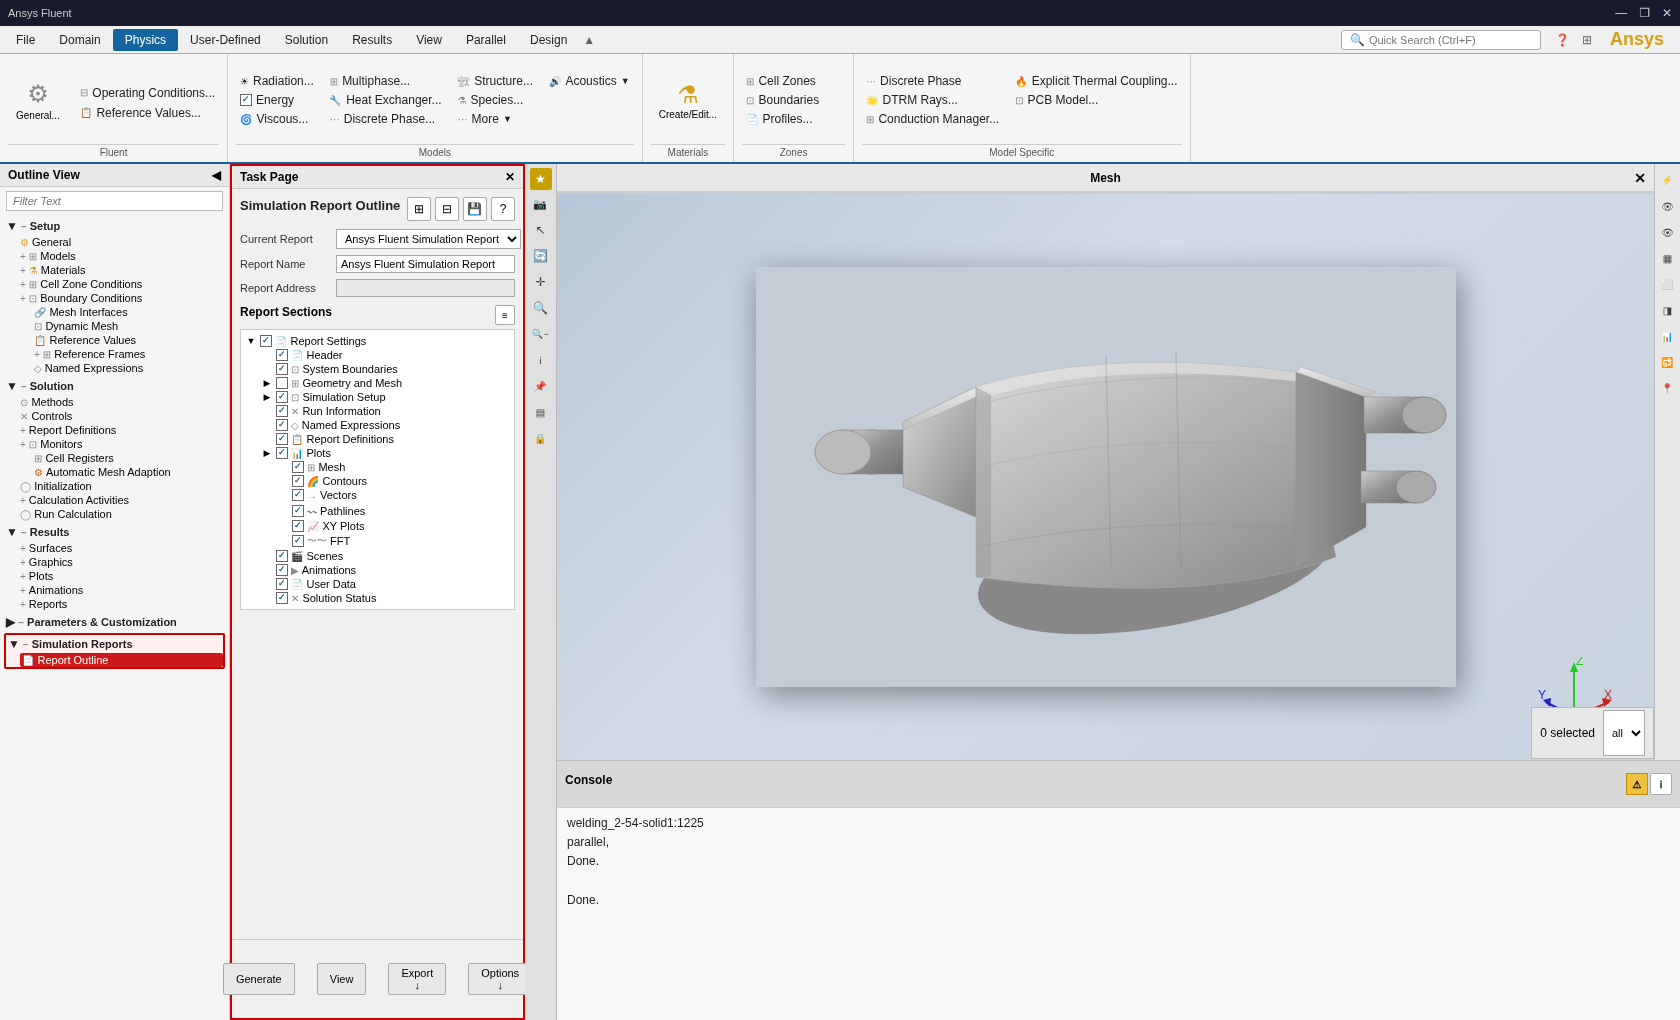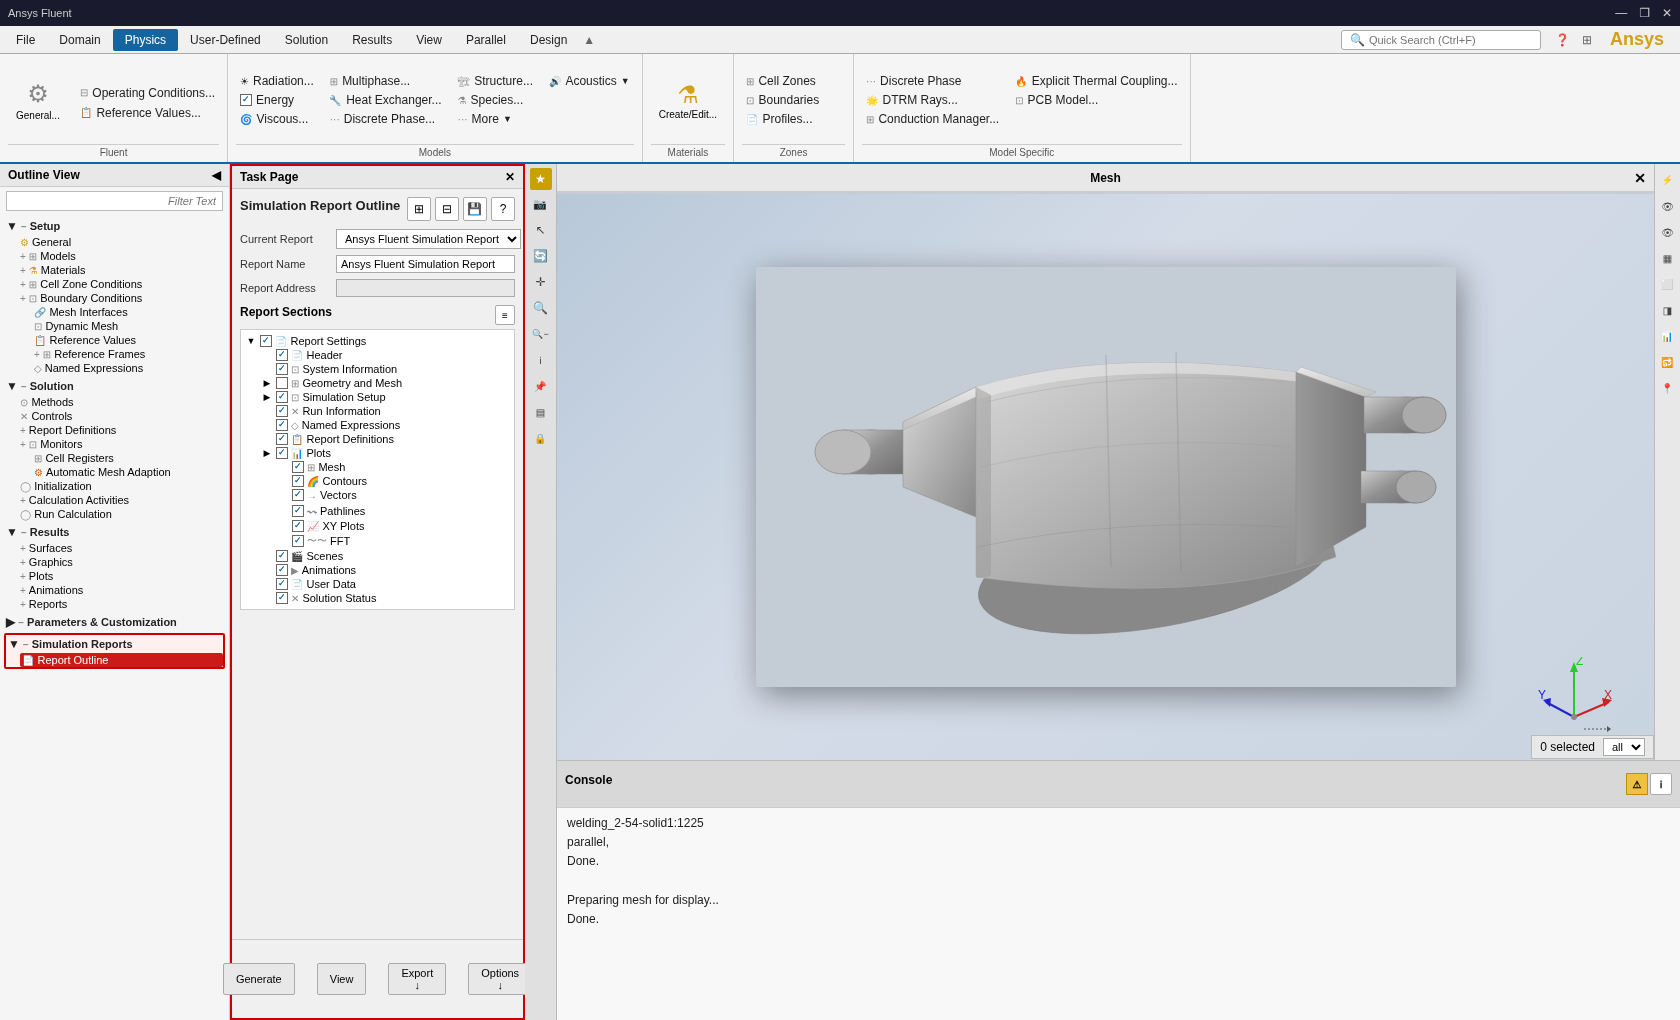--- a/index.html
+++ b/index.html
@@ -381,21 +381,21 @@
   </div>
 </div>
 
 <div id="main-layout">
 
   <div id="outline-view">
     <div id="outline-header">
       <span>Outline View</span>
       <span style="cursor:pointer;">◀</span>
     </div>
-    <input type="text" id="filter-text" placeholder="Filter Text" style="margin: 4px 6px; padding: 3px 6px; border: 1px solid rgb(187, 187, 187); background: white; font-size: 11px; font-style: italic; color: rgb(136, 136, 136); width: calc(100% - 12px); text-align: right;">
+    <input type="text" id="filter-text" placeholder="Filter Text" style="margin: 4px 6px; padding: 3px 6px; border: 1px solid rgb(187, 187, 187); background: white; font-size: 11px; font-style: italic; color: rgb(136, 136, 136); width: calc(100% - 12px);">
     <div id="outline-tree">
 
       <div class="outline-section">
         <div class="outline-section-header">
           <span>▼</span>
           <span style="font-size:10px;color:#888;">−</span>
           <span style="font-size:11px;font-weight:bold;">Setup</span>
         </div>
         <div class="tree-children">
           <div class="tree-item">
@@ -613,21 +613,21 @@
             <span style="font-size:10px;color:#888;">📄</span>
             <span class="check-item-label">Header</span>
           </div>
 
           <div class="tree-check-row">
             <span class="expander-btn">&nbsp;</span>
             <span class="check-box checked" style="width:12px;height:12px;border:1px solid #666;background:white;display:inline-block;position:relative;flex-shrink:0;">
                 <span style="position:absolute;top:-1px;left:1px;font-size:9px;color:#1464a0;">✓</span>
               </span>
             <span style="font-size:10px;color:#888;">⊡</span>
-            <span class="check-item-label">System Information</span>
+            <span class="check-item-label">System Boundaries</span>
           </div>
 
           <div class="tree-check-row">
             <span class="expander-btn">▶</span>
             <span class="check-box" style="width:12px;height:12px;border:1px solid #666;background:white;display:inline-block;flex-shrink:0;"></span>
             <span style="font-size:10px;color:#888;">⊞</span>
             <span class="check-item-label">Geometry and Mesh</span>
           </div>
 
           <div class="tree-check-row">
@@ -896,36 +896,35 @@
       <div class="vport-btn" style="font-size:10px;">▦</div>
       <div class="vport-btn" style="font-size:10px;">⬜</div>
       <div class="vport-btn" style="font-size:10px;">◨</div>
       <div class="vport-btn" style="font-size:10px;">📊</div>
       <div class="vport-btn" style="font-size:10px;">🔂</div>
       <div class="vport-btn" style="font-size:10px;">📍</div>
     </div>
 
     <div id="selected-bar" style="position:absolute;right:26px;bottom:261px;background:#e8e8e8;border:1px solid #bbb;padding:2px 8px;font-size:11px;display:flex;align-items:center;gap:8px;">
       <span>0 selected</span>
-      <select class="selected-dropdown" style="border:1px solid #aaa;background:white;padding:1px 4px;font-size:11px;">
+      <select class="selected-dropdown" style="border:1px solid #aaa;background:white;padding:15px 4px;font-size:11px;">
         <option>all</option>
       </select>
     </div>
 
     <div id="viewport-bottom">
       <div id="console-header">
         <span>Console</span>
         <div class="console-icon-btns">
           <div class="console-action-btn">⚠</div>
           <div class="toolbar-icon-btn" style="width:22px;height:22px;font-size:10px;">ℹ</div>
         </div>
       </div>
       <div id="console-content">
         <div class="console-line">welding_2-54-solid1:1225</div>
         <div class="console-line">parallel,</div>
         <div class="console-line">Done.</div>
         <div class="console-line">&nbsp;</div>
-        <div class="console-line">Preparing mesh for display...</div>
         <div class="console-line">Done.</div>
       </div>
     </div>
   </div>
 </div>
 
 </body></html>

